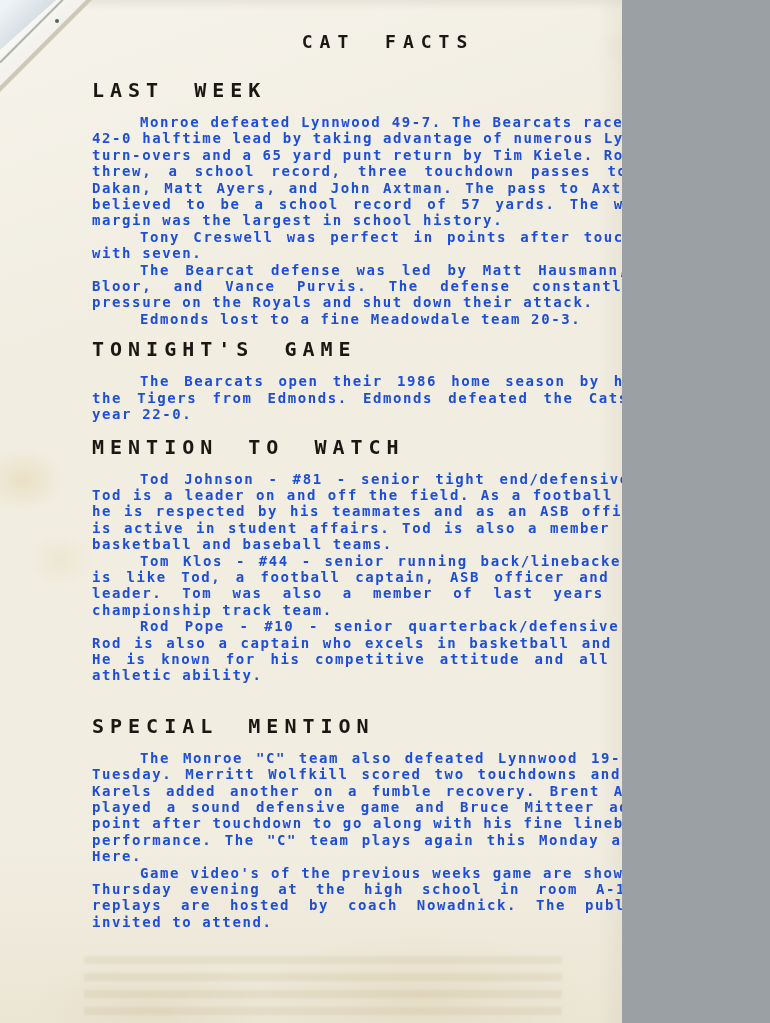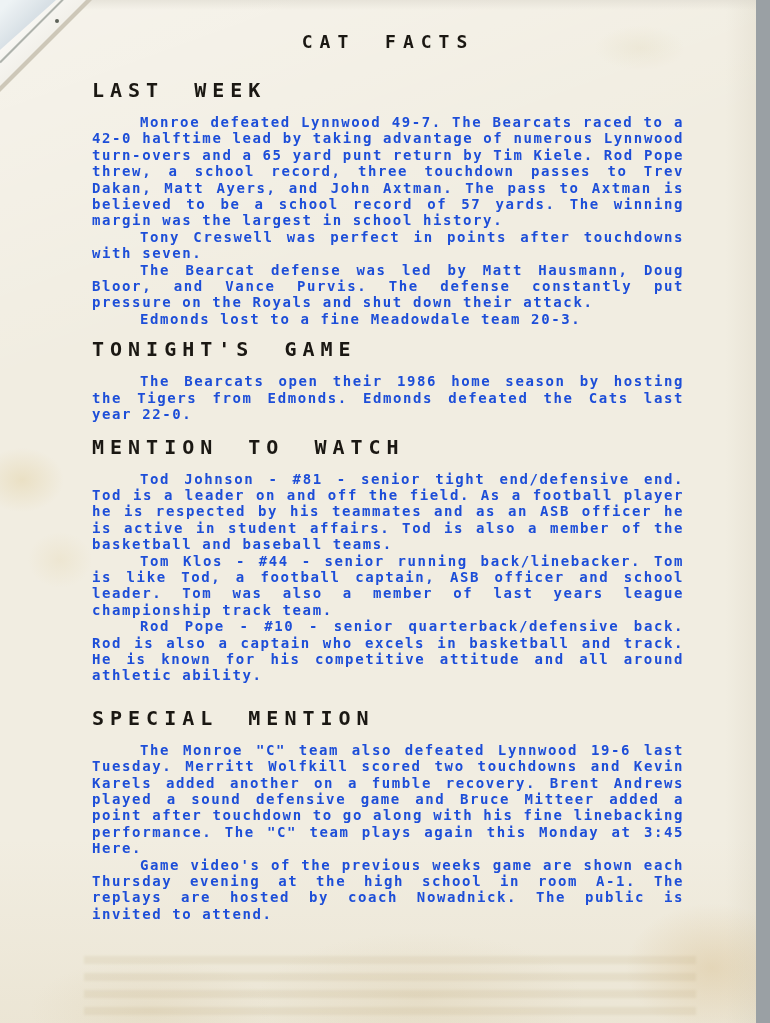--- a/index.html
+++ b/index.html
@@ -4,21 +4,21 @@
 <style>
   html,body{margin:0;padding:0;}
   body{
     width:770px;height:1023px;
     font-family:"DejaVu Sans Mono", monospace;
     background:#9aa0a4;
     overflow:hidden;
   }
   .photo{
     position:relative;
-    width:756px;height:1023px;
+    width:622px;height:1023px;
     background:#f1ede1;
     overflow:hidden;
   }
   
   .paper-tone{
     position:absolute;inset:0;
     background:
       linear-gradient(to bottom, rgba(220,216,205,.55) 0, rgba(220,216,205,0) 10px),
       linear-gradient(to right, rgba(0,0,0,0) 96%, rgba(160,150,120,.10)),
       linear-gradient(160deg, rgba(255,255,255,.35) 0%, rgba(255,255,255,0) 30%),
@@ -84,21 +84,21 @@
   .section{margin:0;}
   .section-heading{
     font-size:20px;font-weight:bold;
     letter-spacing:6px;word-spacing:12px;
     line-height:20px;
     margin:0;
   }
   .sec-lastweek .section-heading{margin-top:28px;}
   .sec-tonight .section-heading{margin-top:12px;}
   .sec-players .section-heading{margin-top:14px;}
-  .sec-special .section-heading{margin-top:24px;}
+  .sec-special .section-heading{margin-top:32px;}
   .section-body{margin-top:14px;}
   .section-body p{
     margin:0;
     font-size:14px;font-weight:bold;
     letter-spacing:1.6px;
     line-height:16.4px;
     text-align:justify;
     text-indent:48px;
     color:#1d4ed8;
   }

